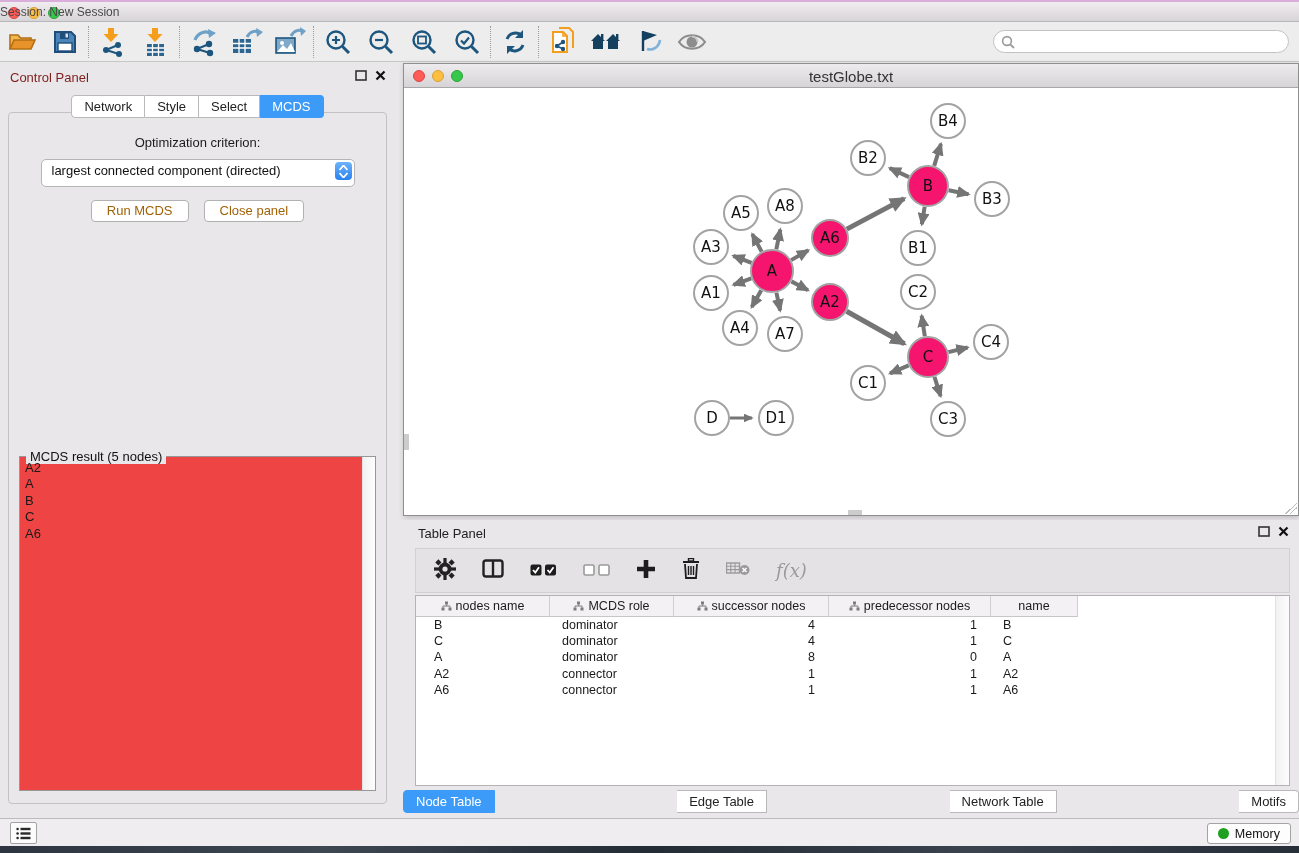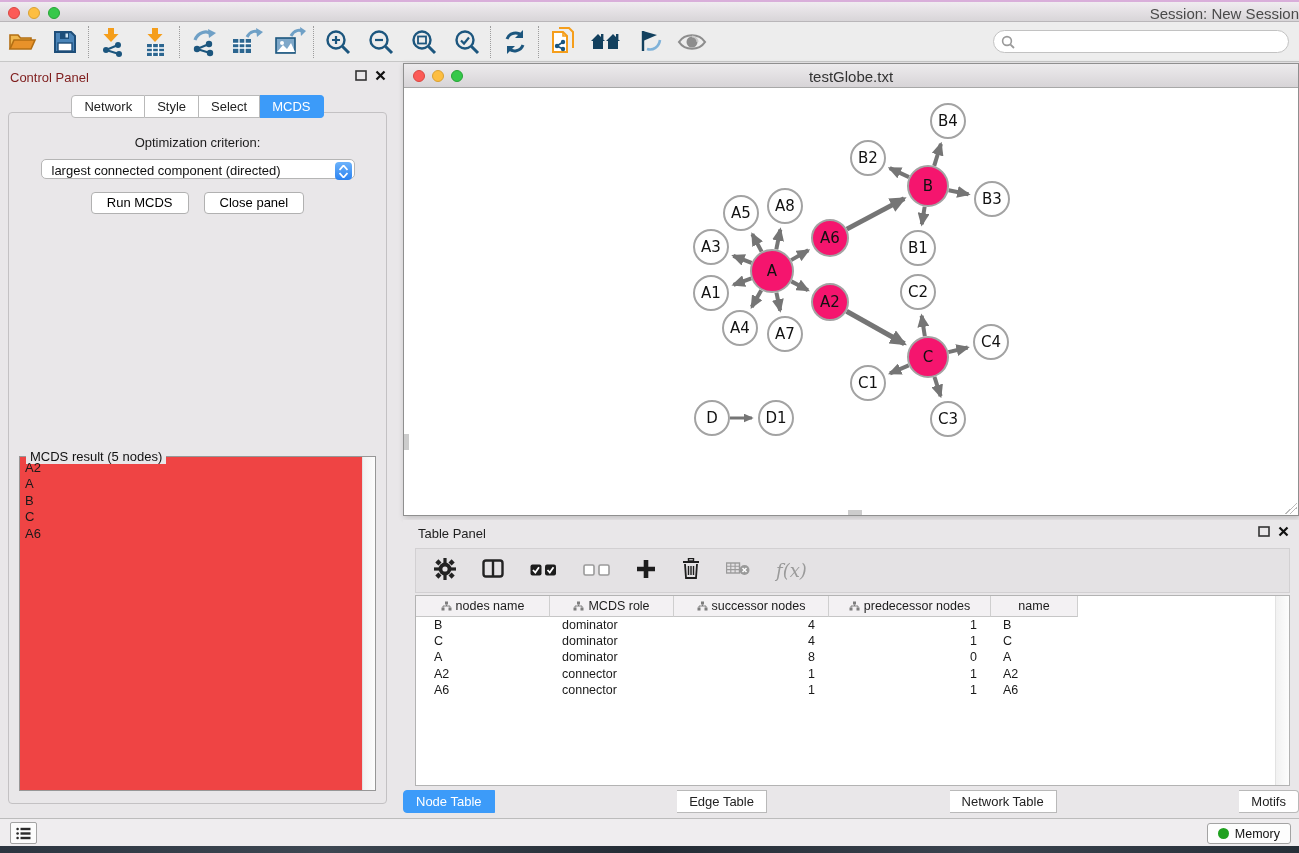--- a/index.html
+++ b/index.html
@@ -8,22 +8,22 @@
 
   
   .titlebar { position:absolute; left:0; top:0; width:1299px; height:22px;
     background:linear-gradient(#f0ecf0,#d8d5d8); border-top:2px solid #d9aeda;
     border-bottom:1px solid #b9b6b9; }
   .tl-lights { position:absolute; left:8px; top:5px; display:flex; gap:8px; }
   .light { width:12px; height:12px; border-radius:50%; }
   .light.red    { background:#fc5b57; border:1px solid #d94742; }
   .light.yellow { background:#fdbe41; border:1px solid #d9a133; }
   .light.green  { background:#35c84a; border:1px solid #27a436; }
-  .titlebar .title { position:absolute; left:0; right:0; top:3px; text-align:right;
-    font-size:15px; color:#4a4a4a;padding-left:25px; }
+  .titlebar .title { position:absolute; left:0; right:0; top:3px; text-align:left;
+    font-size:12px; color:#4a4a4a; }
 
   
   .toolbar { position:absolute; left:0; top:22px; width:1299px; height:40px;
     background:#ededed; border-bottom:1px solid #c7c7c7; display:flex; align-items:center; }
   .tbtn { width:43px; height:36px; display:flex; align-items:center; justify-content:center; }
   .vsep { border-left:1px dotted #9d9d9d; height:32px; margin:0 2px; }
   .searchbox { margin-left:auto; margin-right:10px; position:relative; }
   .searchbox input { width:296px; height:23px; border:1px solid #c2c2c2; border-radius:12px;
     background:#fff; padding:0 10px 0 26px; font-size:13px; outline:none; }
   .searchbox svg { position:absolute; left:8px; top:5px; }
@@ -35,30 +35,30 @@
   .cp-tabs { position:absolute; left:0; top:33px; width:100%; display:flex; justify-content:center; z-index:2; }
   .ctab, .seg { padding:3px 12px; background:#fff; border:1px solid #b9b9b9; border-left:none;
     font-size:13px; color:#222; cursor:default; }
   .ctab:first-child, .seg:first-child { border-left:1px solid #b9b9b9; border-radius:4px 0 0 4px; }
   .ctab:last-child, .seg:last-child { border-radius:0 4px 4px 0; }
   .ctab.active, .seg.active { background:#3c9bf9; color:#fff; border-color:#3c9bf9; }
   .cp-box { position:absolute; left:8px; right:8px; top:50px; bottom:14px;
     border:1px solid #c3c1c3; border-radius:4px; background:#e9e7e9; }
   .opt-label { text-align:center; margin-top:22px; font-size:13px; color:#1c1c1c; }
   .select-row { display:flex; justify-content:center; margin-top:9px; }
-  .mac-select { position:relative; width:314px; height:20px; background:#fff;
+  .mac-select { position:relative; width:314px; height:28px; background:#fff;
     border:1px solid #b5b5b5; border-radius:5px; font-size:13px; line-height:22px;
     padding-left:10px; color:#111; }
   .sel-stepper { position:absolute; right:2px; top:2px; width:17px; height:18px; border-radius:4px;
     background:linear-gradient(#6db3fb,#2a82f0); display:flex; flex-direction:column;
     align-items:center; justify-content:center; gap:1px; }
   .sel-stepper svg { display:block; }
   .btn-row { display:flex; justify-content:center; gap:15px; margin-top:13px; }
   .mac-btn { height:22px; padding:0 15px; background:#fff; border:1px solid #b1b1b1;
-    border-radius:4px; font-size:13px; line-height:20px; color:#000000; }
+    border-radius:4px; font-size:13px; line-height:20px; color:#a16207; }
   .result-box { position:absolute; left:10px; right:10px; top:343px; bottom:12px;
     border:1px solid #979797; background:#ef4444; }
   .result-legend { position:absolute; top:-8px; left:6px; background:#e9e7e9; padding:0 4px;
     font-size:13px; color:#111; }
   .result-list { position:absolute; left:1px; right:14px; top:3px; bottom:1px; overflow:hidden;
     font-size:13px; }
   .result-list div { padding:0 4px; height:16.4px; line-height:16.4px; }
   .vscroll { position:absolute; right:0; top:0; bottom:0; width:13px;
     background:linear-gradient(to right,#f1f1f1,#fdfdfd); border-left:1px solid #e2e2e2; }
 

